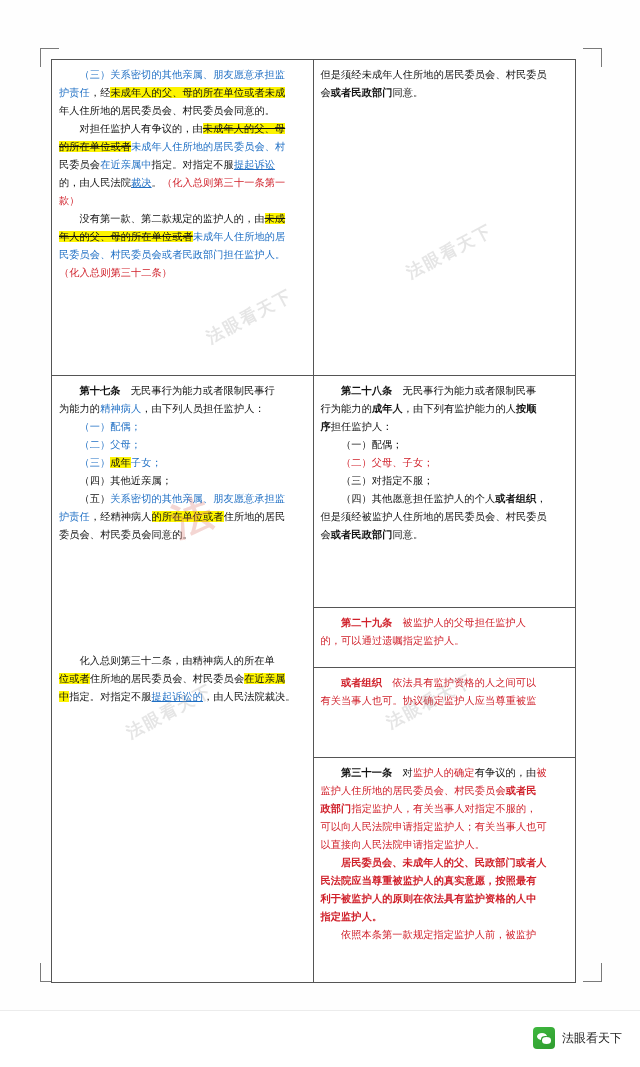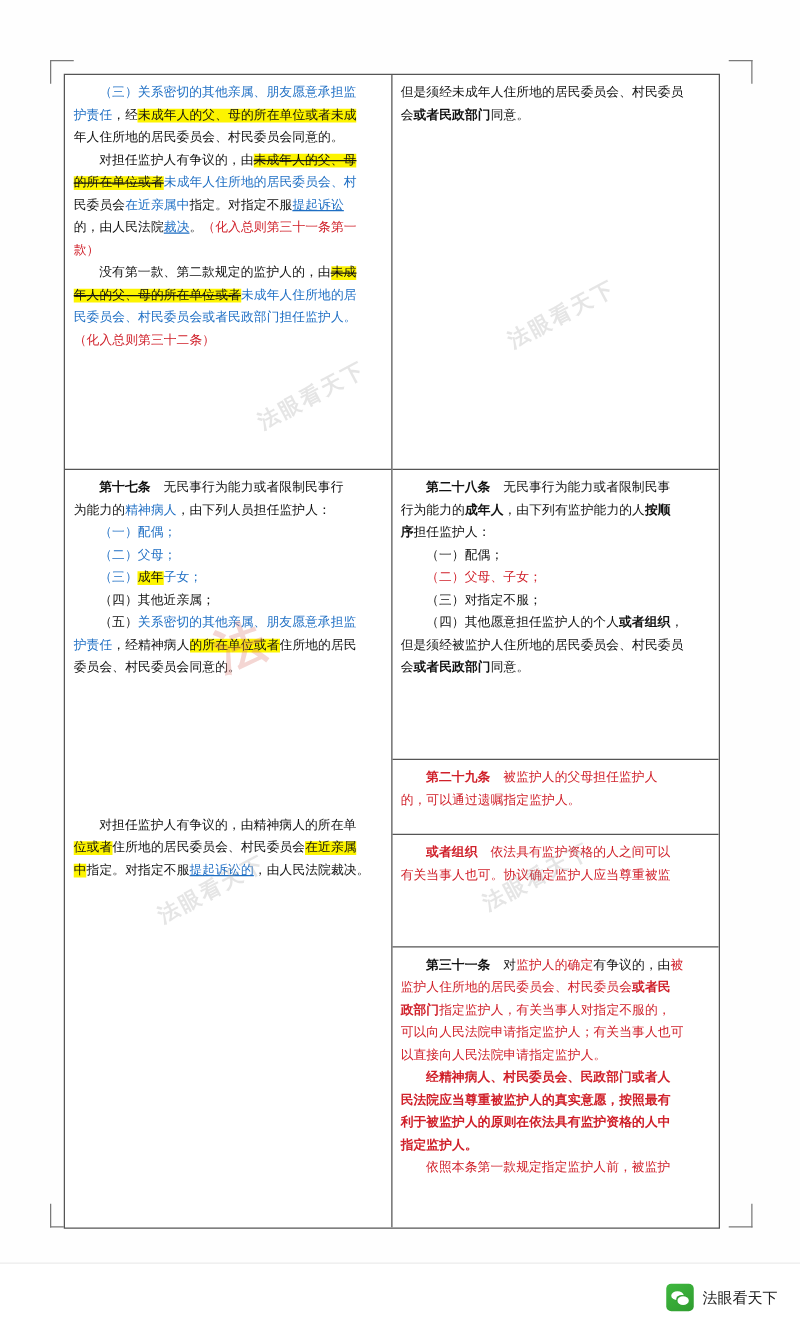--- a/index.html
+++ b/index.html
@@ -194,21 +194,21 @@
           <p class="p ind"><span class="k">（四）其他近亲属；</span></p>
           <p class="p ind"><span class="k">（五）</span><span class="b">关系密切的其他亲属、朋友愿意承担监</span></p>
           <p class="p"><span class="b">护责任</span><span class="k">，经精神病人</span><span class="k hl">的所在单位或者</span><span class="k">住所地的居民</span></p>
           <p class="p"><span class="k">委员会、村民委员会同意的。</span></p>
           <p class="p">&nbsp;</p>
           <p class="p">&nbsp;</p>
           <p class="p">&nbsp;</p>
           <p class="p">&nbsp;</p>
           <p class="p">&nbsp;</p>
           <p class="p">&nbsp;</p>
-          <p class="p ind"><span class="k">对担任监护人有争议的，由精神病人的所在单</span></p>
+          <p class="p ind"><span class="k">化入总则第三十二条，由精神病人的所在单</span></p>
           <p class="p"><span class="k hl">位或者</span><span class="k">住所地的居民委员会、村民委员会</span><span class="k hl">在近亲属</span></p>
           <p class="p"><span class="k hl">中</span><span class="k">指定。对指定不服</span><span class="b ul">提起诉讼的</span><span class="k">，由人民法院裁决。</span></p>
         </div>
     </div>
 
     <div class="col col-right">
       <div class="cell" id="R0" style="height:316px;font-family:Liberation Serif, serif;">
           <p class="p"><span class="k">但是须经未成年人住所地的居民委员会、村民委员</span></p>
           <p class="p"><span class="k">会</span><span class="kb">或者民政部门</span><span class="k">同意。</span></p>
         </div>
@@ -230,21 +230,21 @@
       <div class="cell" id="R3" style="height:90px;">
           <p class="p ind"><span class="rb">或者组织</span><span class="r">　依法具有监护资格的人之间可以</span></p>
           <p class="p"><span class="r">有关当事人也可。协议确定监护人应当尊重被监</span></p>
         </div>
       <div class="cell last" id="R4" style="height:224px;">
           <p class="p ind"><span class="kb">第三十一条</span><span class="k">　对</span><span class="r">监护人的确定</span><span class="k">有争议的，由</span><span class="r">被</span></p>
           <p class="p"><span class="r">监护人住所地的居民委员会、村民委员会</span><span class="rb">或者民</span></p>
           <p class="p"><span class="rb">政部门</span><span class="r">指定监护人，有关当事人对指定不服的，</span></p>
           <p class="p"><span class="r">可以向人民法院申请指定监护人；有关当事人也可</span></p>
           <p class="p"><span class="r">以直接向人民法院申请指定监护人。</span></p>
-          <p class="p ind"><span class="rb">经精神病人、村民委员会、民政部门或者人</span></p>
+          <p class="p ind"><span class="rb">居民委员会、未成年人的父、民政部门或者人</span></p>
           <p class="p"><span class="rb">民法院应当尊重被监护人的真实意愿，按照最有</span></p>
           <p class="p"><span class="rb">利于被监护人的原则在依法具有监护资格的人中</span></p>
           <p class="p"><span class="rb">指定监护人。</span></p>
           <p class="p ind"><span class="r">依照本条第一款规定指定监护人前，被监护</span></p>
         </div>
     </div>
 
     <div class="wm" style="left:150px; top:245px;">法眼看天下</div>
     <div class="wm" style="left:330px; top:630px;">法眼看天下</div>
     <div class="wm" style="left:70px; top:640px;">法眼看天下</div>

